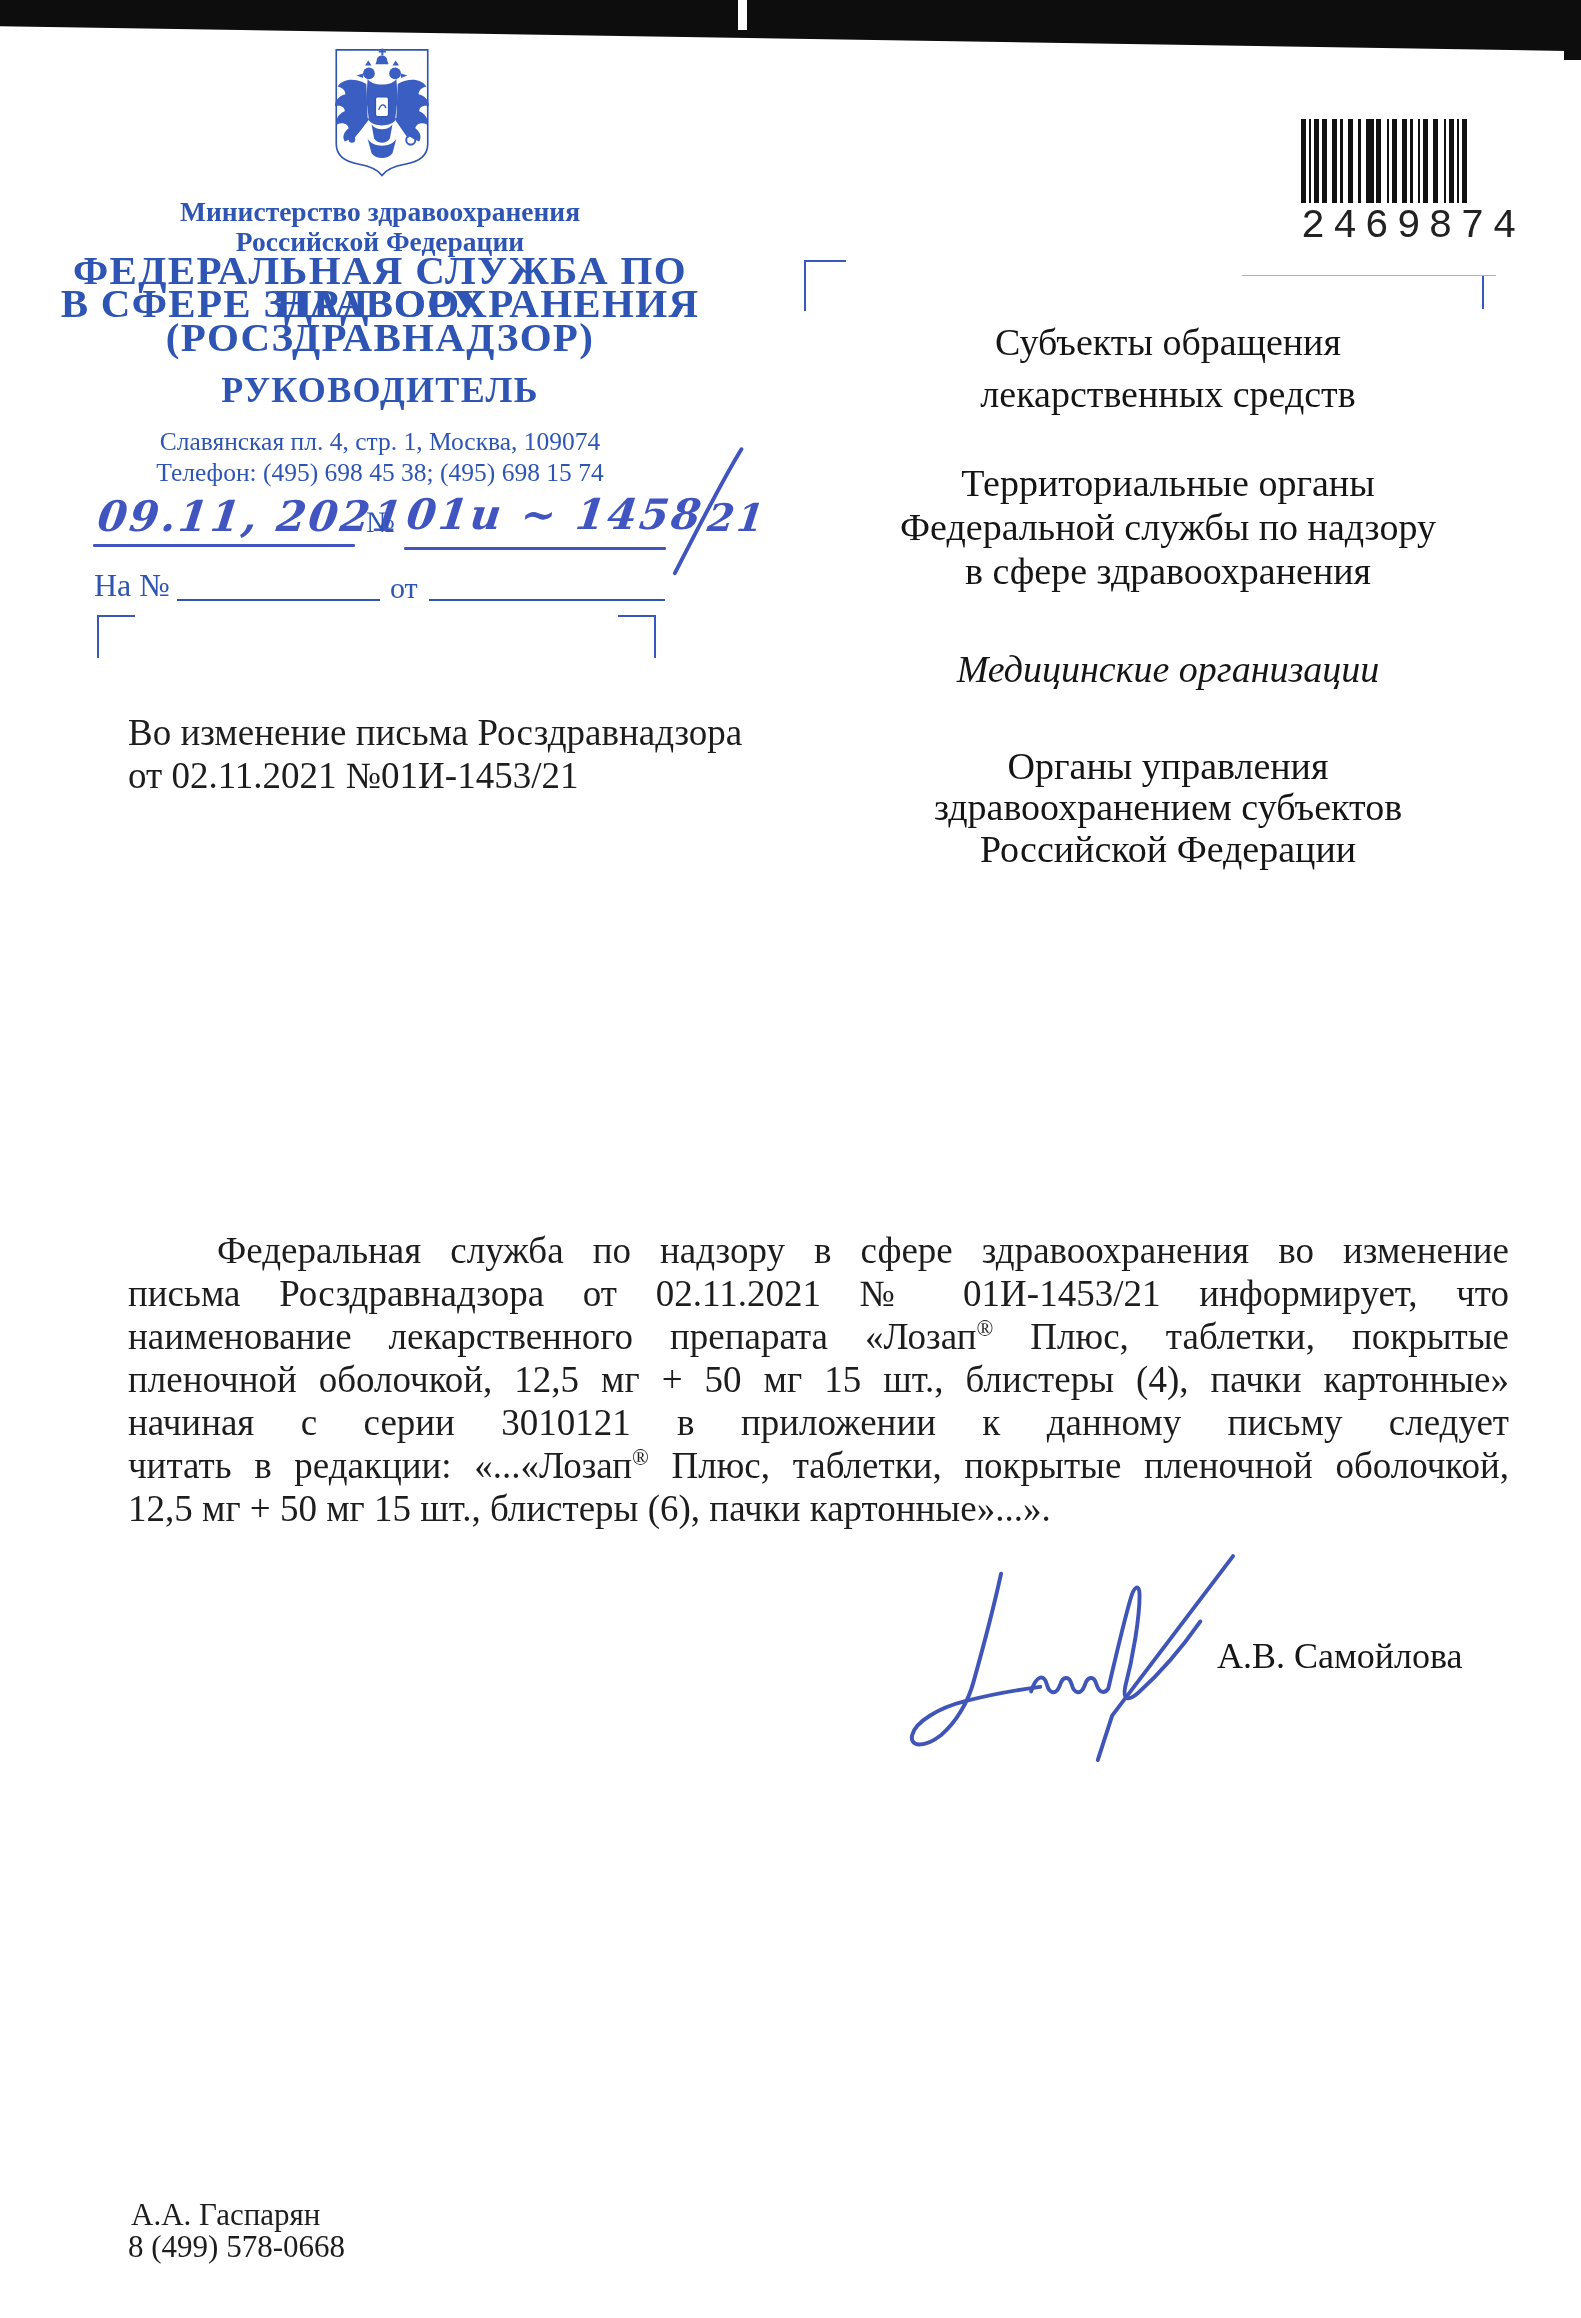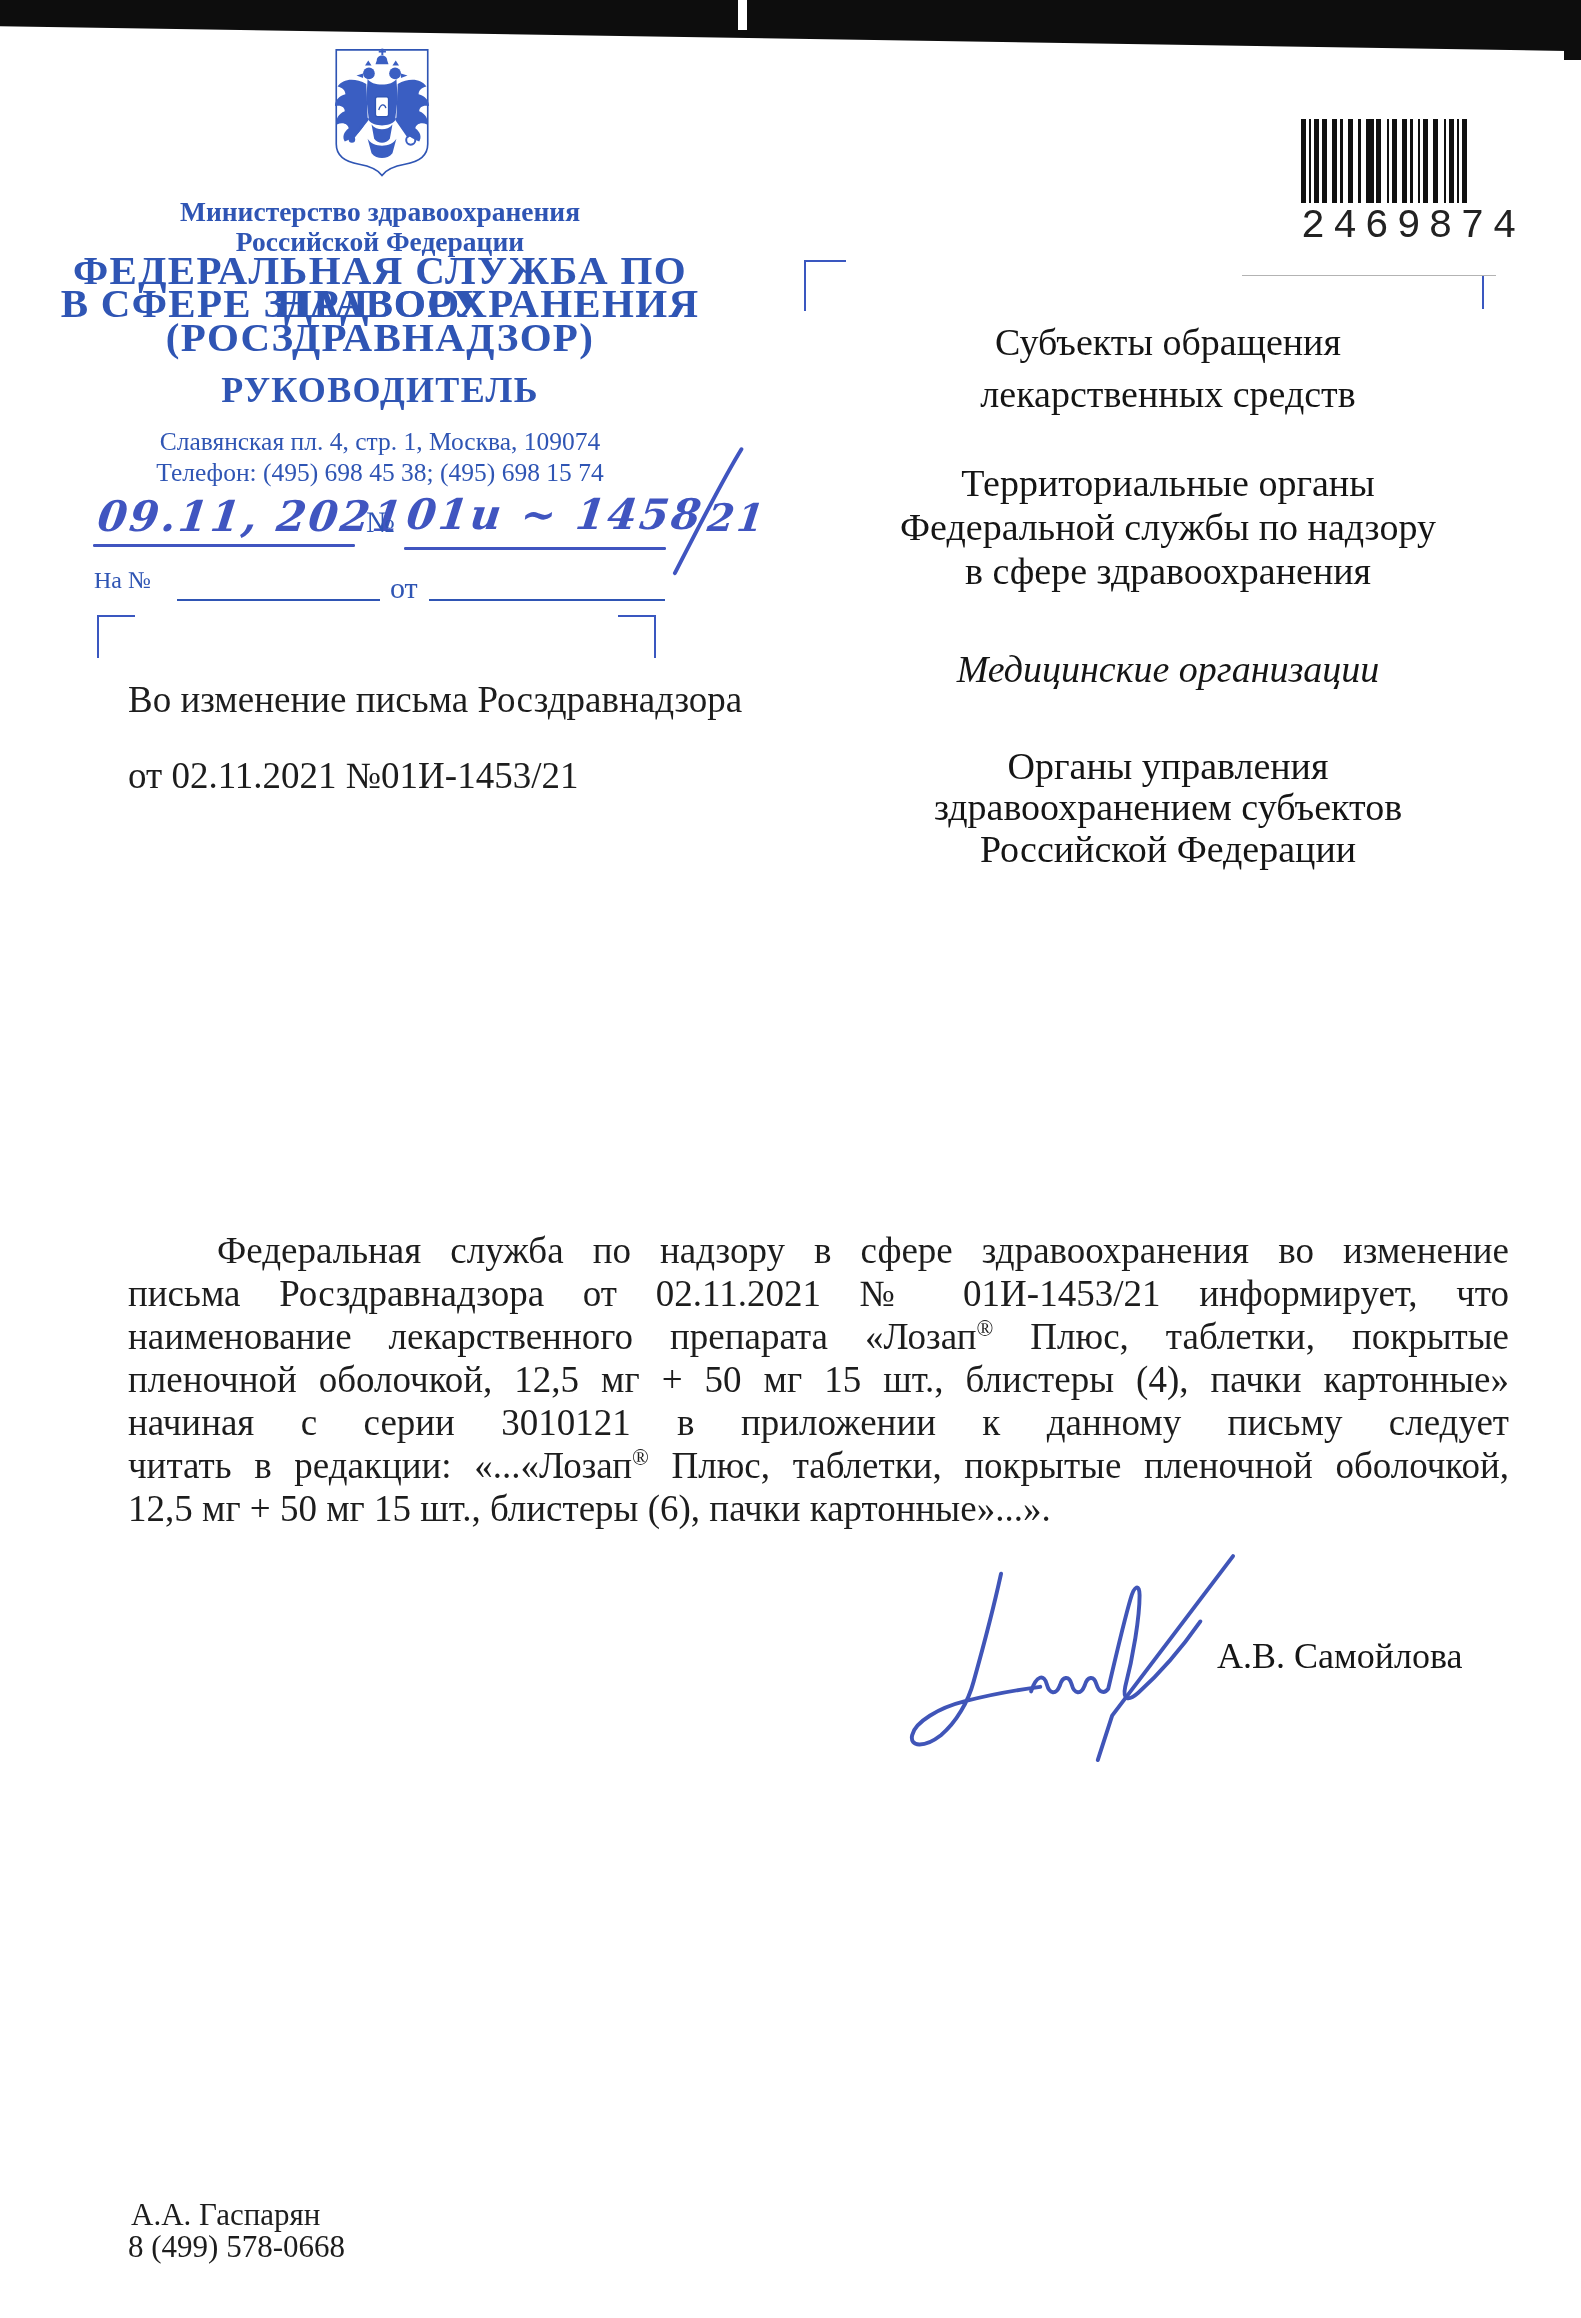--- a/index.html
+++ b/index.html
@@ -103,21 +103,21 @@
 <div class="abs hw" style="left:407px;top:490px;font-size:42px;">01и ~ 1458</div>
 <div class="abs hw" style="left:708px;top:495px;font-size:38px;">21</div>
 <div class="abs ink-line" style="left:93px;top:544px;width:262px;"></div>
 <div class="abs ink-line" style="left:404px;top:547px;width:262px;"></div>
 <div class="abs" style="left:668px;top:444px;width:79px;height:137px;">
   <svg width="79" height="137" viewBox="0 0 120 210">
     <path d="M10 198 C40 140 80 60 112 8" fill="none" stroke="#4055c0" stroke-width="6" stroke-linecap="round"></path>
   </svg>
 </div>
 
-<div class="abs" style="left:94px;top:567px;font-size:24px;color:#2f55b4;">На №</div>
+<div class="abs" style="left:94px;top:567px;font-size:32px;color:#2f55b4;">На №</div>
 <div class="abs blue-line" style="left:177px;top:599px;width:203px;"></div>
 <div class="abs" style="left:390px;top:571px;font-size:30px;color:#2f55b4;">от</div>
 <div class="abs blue-line" style="left:429px;top:599px;width:236px;"></div>
 
 <div class="abs bracket" style="left:97px;top:615px;width:38px;height:2px;"></div>
 <div class="abs bracket" style="left:97px;top:615px;width:2px;height:43px;"></div>
 <div class="abs bracket" style="left:618px;top:615px;width:38px;height:2px;"></div>
 <div class="abs bracket" style="left:654px;top:615px;width:2px;height:43px;"></div>
 <div class="abs bracket" style="left:804px;top:260px;width:42px;height:2px;"></div>
 <div class="abs bracket" style="left:804px;top:260px;width:2px;height:51px;"></div>
@@ -127,21 +127,21 @@
 <div class="abs rcpt" style="top:322px;">Субъекты обращения</div>
 <div class="abs rcpt" style="top:374px;">лекарственных средств</div>
 <div class="abs rcpt" style="top:463px;">Территориальные органы</div>
 <div class="abs rcpt" style="top:507px;">Федеральной службы по надзору</div>
 <div class="abs rcpt" style="top:551px;">в сфере здравоохранения</div>
 <div class="abs rcpt" style="top:649px;font-style:italic;">Медицинские организации</div>
 <div class="abs rcpt" style="top:746px;">Органы управления</div>
 <div class="abs rcpt" style="top:787px;">здравоохранением субъектов</div>
 <div class="abs rcpt" style="top:829px;">Российской Федерации</div>
 
-<div class="abs ref" style="top:678px;">Во изменение письма Росздравнадзора</div>
+<div class="abs ref" style="top:711px;">Во изменение письма Росздравнадзора</div>
 <div class="abs ref" style="top:754px;">от 02.11.2021 №01И-1453/21</div>
 
 <div class="abs body-block">
   <div class="body-line first sup-r">Федеральная служба по надзору в сфере здравоохранения во изменение</div>
   <div class="body-line sup-r">письма Росздравнадзора от 02.11.2021 № 01И-1453/21 информирует, что</div>
   <div class="body-line sup-r">наименование лекарственного препарата «Лозап<sup class="rg">®</sup> Плюс, таблетки, покрытые</div>
   <div class="body-line sup-r">пленочной оболочкой, 12,5 мг + 50 мг 15 шт., блистеры (4), пачки картонные»</div>
   <div class="body-line sup-r">начиная с серии 3010121 в приложении к данному письму следует</div>
   <div class="body-line sup-r">читать в редакции: «...«Лозап<sup class="rg">®</sup> Плюс, таблетки, покрытые пленочной оболочкой,</div>
   <div class="body-line last sup-r">12,5 мг + 50 мг 15 шт., блистеры (6), пачки картонные»...».</div>

